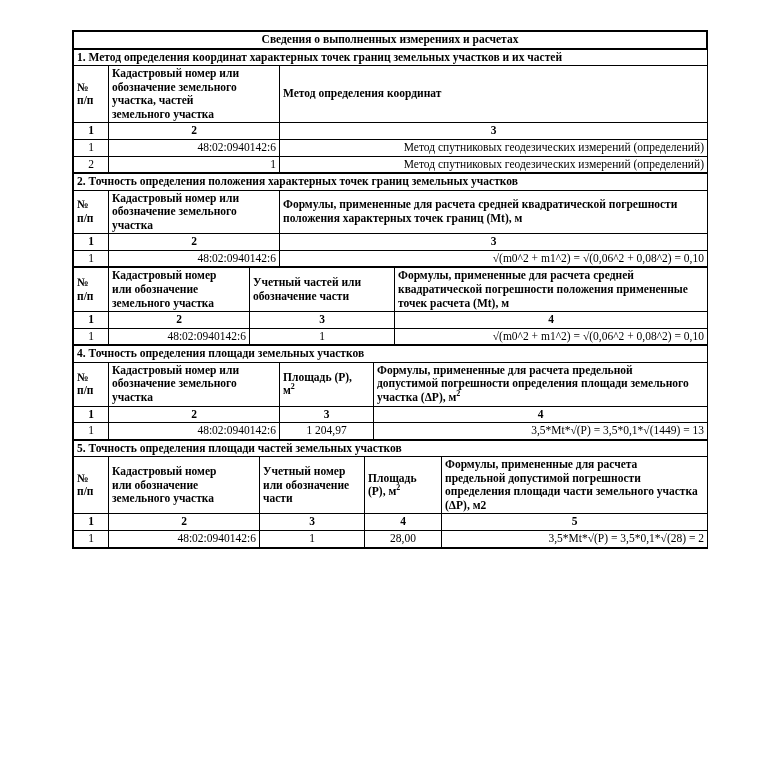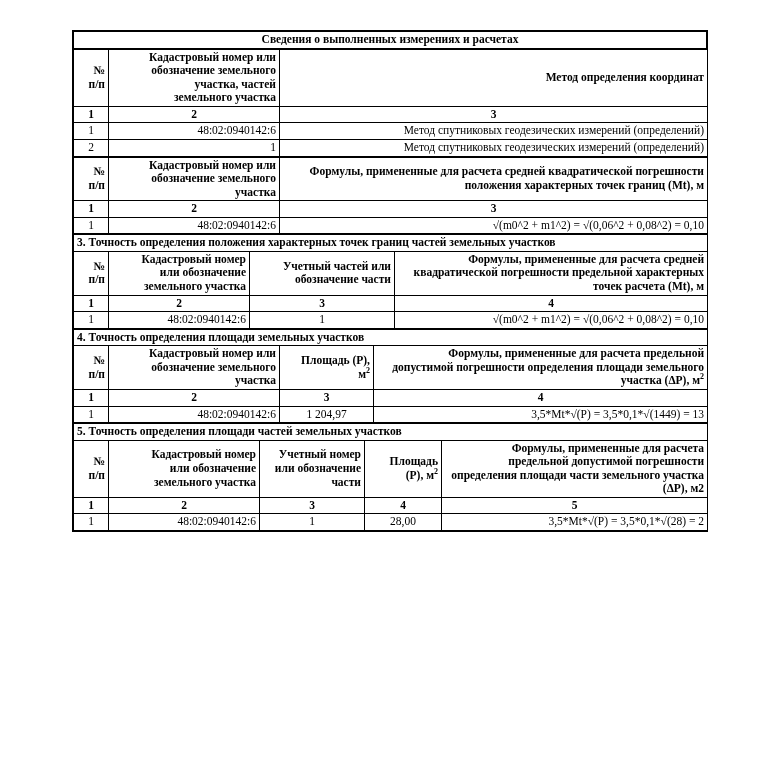--- a/index.html
+++ b/index.html
@@ -53,21 +53,21 @@
   }
   .section-title td {
     font-weight: bold;
     font-size: 12.3px;
     text-align: left;
     padding: 3px 3px 4px 5px;
     border-left: none;
     border-right: none;
   }
   .hdr td {
-    text-align: right;
+    text-align: left;
     font-weight: bold;
     font-size: 11.6px;
     line-height: 1.2;
     padding: 5px 3px 6px 3px;
   }
   .numrow td {
     text-align: center;
     font-weight: bold;
     font-size: 12px;
     padding: 2px 3px 3px 3px;
@@ -96,20 +96,23 @@
     </tbody>
       </table>
 
     <table class="t">
       <colgroup>
         <col style="width:35px">
           <col style="width:171px">
           <col style="width:428px">
       </colgroup>
       <tbody>
+          <tr class="section-title">
+        <td colspan="3" class="no-side-l no-side-r">1. Метод определения координат характерных точек границ земельных участков и их частей</td>
+      </tr>
       <tr class="hdr">
         <td class="no-side-l">
           <span>№</span><br>
           <span>п/п</span>
         </td>
         <td>
           <span>Кадастровый номер или</span><br>
           <span>обозначение земельного</span><br>
           <span>участка, частей</span><br>
           <span>земельного участка</span>
@@ -136,20 +139,23 @@
     </tbody>
       </table>
 
     <table class="t">
       <colgroup>
         <col style="width:35px">
           <col style="width:171px">
           <col style="width:428px">
       </colgroup>
       <tbody>
+          <tr class="section-title">
+        <td colspan="3" class="no-side-l no-side-r">2. Точность определения положения характерных точек границ земельных участков</td>
+      </tr>
       <tr class="hdr">
         <td class="no-side-l">
           <span>№</span><br>
           <span>п/п</span>
         </td>
         <td>
           <span>Кадастровый номер или</span><br>
           <span>обозначение земельного</span><br>
           <span>участка</span>
         </td>
@@ -172,40 +178,37 @@
       </table>
 
     <table class="t">
       <colgroup>
         <col style="width:35px">
           <col style="width:141px">
           <col style="width:145px">
           <col style="width:313px">
       </colgroup>
       <tbody>
-          <tr class="section-title">
-        <td colspan="4" class="no-side-l no-side-r">3. Точность определения положения характерных точек границ частей земельных участков</td>
-      </tr>
       <tr class="hdr">
         <td class="no-side-l">
           <span>№</span><br>
           <span>п/п</span>
         </td>
         <td>
           <span>Кадастровый номер</span><br>
           <span>или обозначение</span><br>
           <span>земельного участка</span>
         </td>
         <td>
           <span>Учетный частей или</span><br>
           <span>обозначение части</span>
         </td>
         <td class="no-side-r">
           <span>Формулы, примененные для расчета средней</span><br>
-          <span>квадратической погрешности предельной характерных</span><br>
+          <span>квадратической погрешности положения примененные</span><br>
           <span>точек расчета (Mt), м</span>
         </td>
       </tr>
       <tr class="numrow">
         <td class="no-side-l">1</td>
         <td>2</td>
         <td>3</td>
         <td class="no-side-r">4</td>
       </tr>
       <tr class="datarow">

